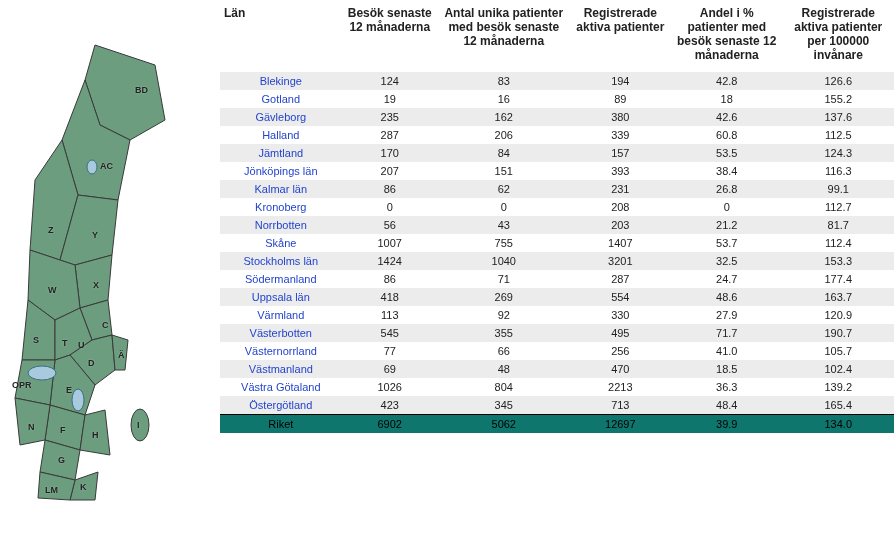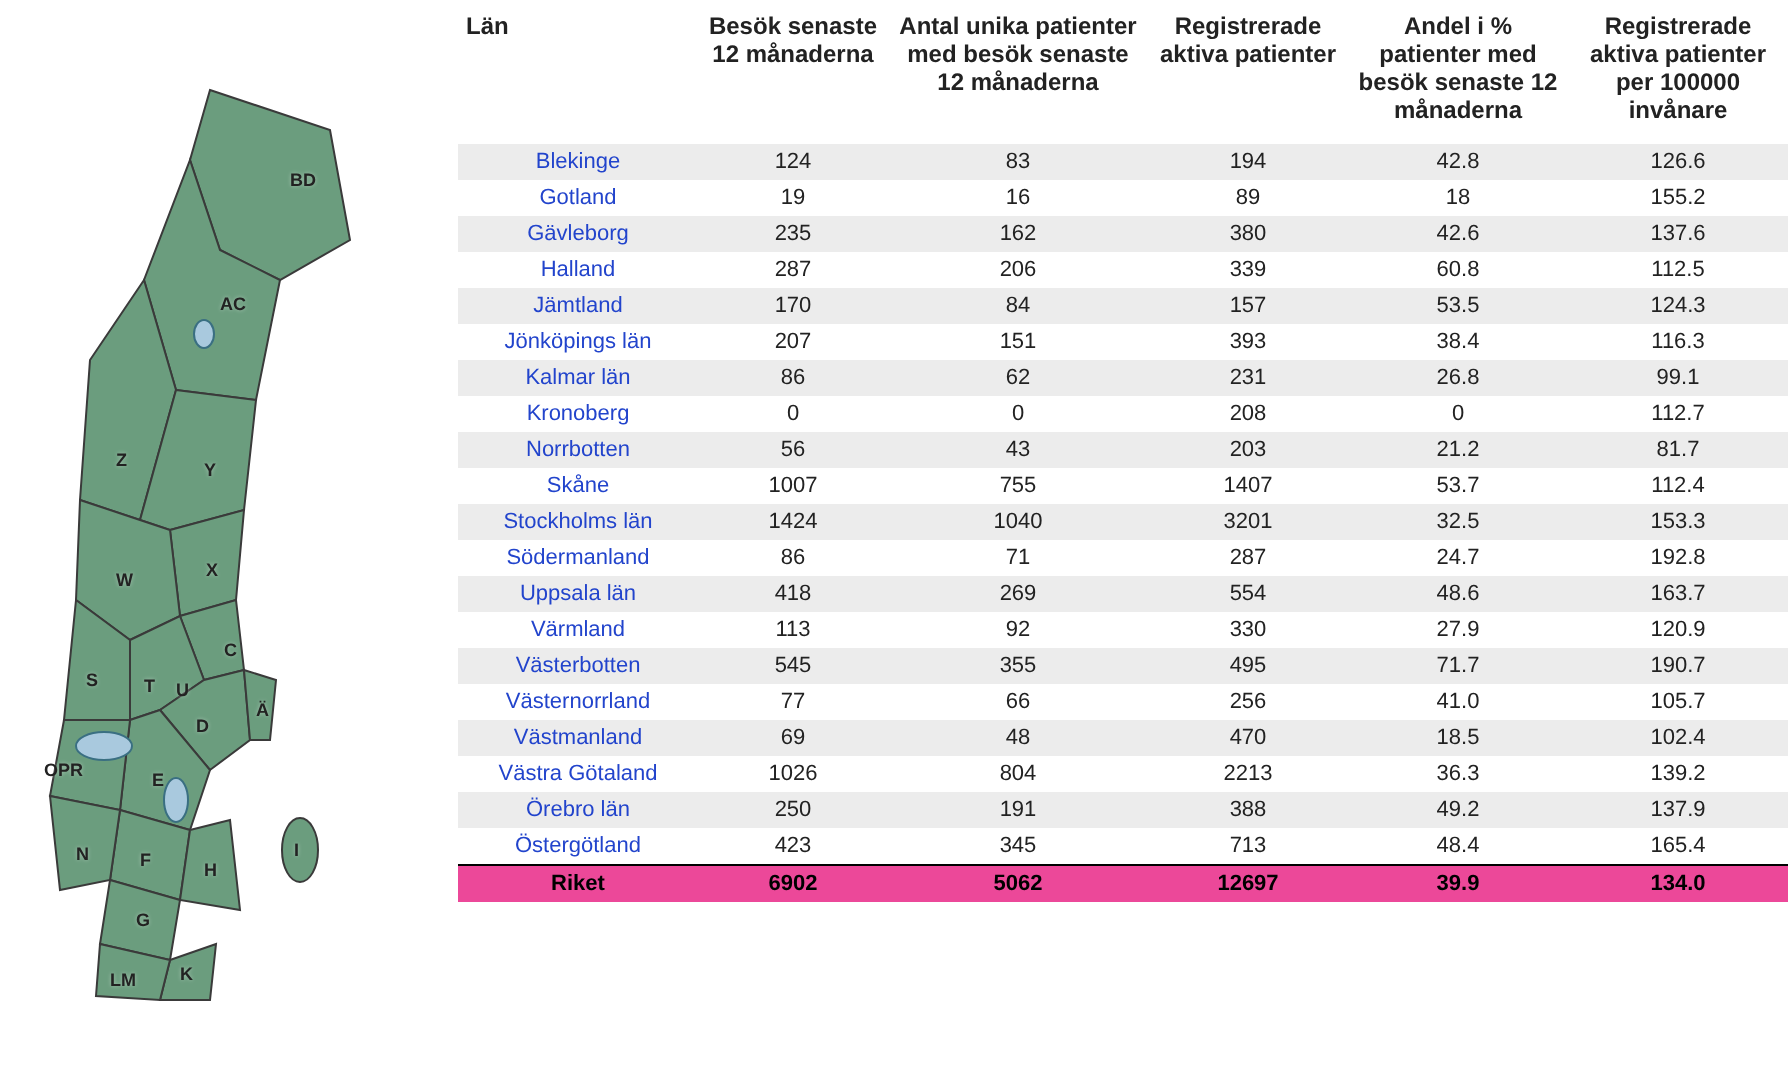--- a/index.html
+++ b/index.html
@@ -13,21 +13,21 @@
     overflow: hidden;
     background: #fff;
   }
   .wrap {
     display: flex;
     flex-direction: row;
   }
   .map-col {
     width: 220px;
     padding-top: 40px;
-    padding-left: 10px;
+    padding-left: 0;
     padding-right: 0;
   }
   .map-holder {
     width: 200px;
     height: 480px;
     position: relative;
   }
   .map-holder svg {
     width: 200px;
     height: 480px;
@@ -63,23 +63,23 @@
     padding: 3px 6px;
     text-align: center;
     font-size: 11px;
     color: #222;
   }
   tbody td:first-child {
     text-align: center;
     color: #2244cc;
   }
   tbody tr.total td {
-    font-weight: bold;
+    font-weight: normal;
     color: #000;
-    background: #ec4899;
+    background: #0f766e;
     border-top: 1px solid #000;
   }
   tbody tr.total td:first-child { color:#000; }
   col.c1 { width: 120px; }
   col.c2 { width: 95px; }
   col.c3 { width: 130px; }
   col.c4 { width: 100px; }
   col.c5 { width: 110px; }
   col.c6 { width: 110px; }
 </style>
@@ -113,21 +113,21 @@
           <path d="M40 432 L75 440 L70 460 L38 458 Z"></path>
 
           <ellipse cx="140" cy="385" rx="9" ry="16"></ellipse>
 
           <ellipse cx="42" cy="333" rx="14" ry="7" fill="#a9c9de" stroke="#3a6f82"></ellipse>
           <ellipse cx="78" cy="360" rx="6" ry="11" fill="#a9c9de" stroke="#3a6f82"></ellipse>
           <ellipse cx="92" cy="127" rx="5" ry="7" fill="#a9c9de" stroke="#3a6f82"></ellipse>
         </g>
       </svg>
       <span class="maplabel" style="left:135px;top:45px">BD</span>
-      <span class="maplabel" style="left:100px;top:107px">AC</span>
+      <span class="maplabel" style="left:100px;top:121px">AC</span>
       <span class="maplabel" style="left:48px;top:185px">Z</span>
       <span class="maplabel" style="left:92px;top:190px">Y</span>
       <span class="maplabel" style="left:93px;top:240px">X</span>
       <span class="maplabel" style="left:48px;top:245px">W</span>
       <span class="maplabel" style="left:33px;top:295px">S</span>
       <span class="maplabel" style="left:102px;top:280px">C</span>
       <span class="maplabel" style="left:62px;top:298px">T</span>
       <span class="maplabel" style="left:78px;top:300px">U</span>
       <span class="maplabel" style="left:88px;top:318px">D</span>
       <span class="maplabel" style="left:118px;top:310px">Ä</span>
@@ -251,21 +251,21 @@
             <td>3201</td>
             <td>32.5</td>
             <td>153.3</td>
           </tr>
           <tr>
             <td>Södermanland</td>
             <td>86</td>
             <td>71</td>
             <td>287</td>
             <td>24.7</td>
-            <td>192.8</td>
+            <td>177.4</td>
           </tr>
           <tr>
             <td>Uppsala län</td>
             <td>418</td>
             <td>269</td>
             <td>554</td>
             <td>48.6</td>
             <td>163.7</td>
           </tr>
           <tr>
@@ -300,28 +300,20 @@
             <td>18.5</td>
             <td>102.4</td>
           </tr>
           <tr>
             <td>Västra Götaland</td>
             <td>1026</td>
             <td>804</td>
             <td>2213</td>
             <td>36.3</td>
             <td>139.2</td>
-          </tr>
-          <tr>
-            <td>Örebro län</td>
-            <td>250</td>
-            <td>191</td>
-            <td>388</td>
-            <td>49.2</td>
-            <td>137.9</td>
           </tr>
           <tr>
             <td>Östergötland</td>
             <td>423</td>
             <td>345</td>
             <td>713</td>
             <td>48.4</td>
             <td>165.4</td>
           </tr>
           <tr class="total">

